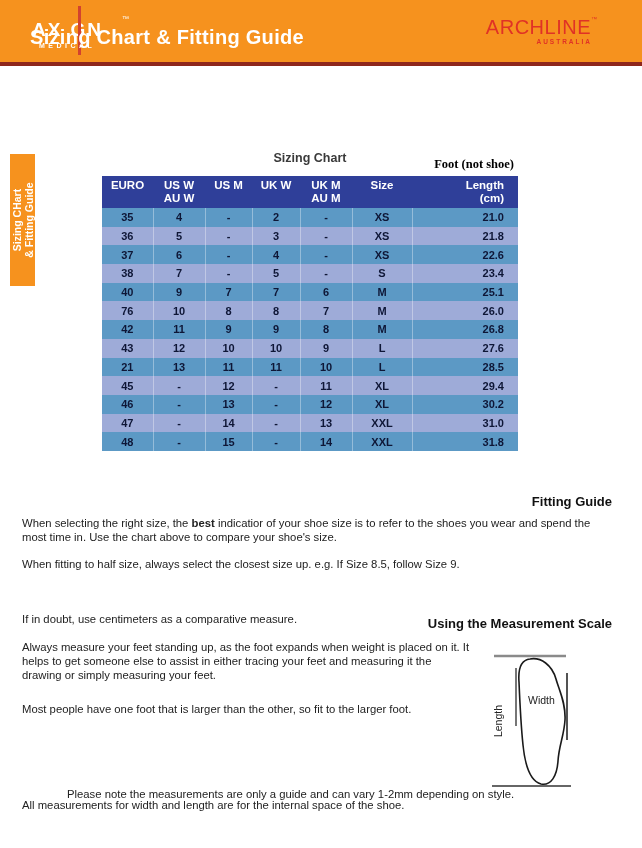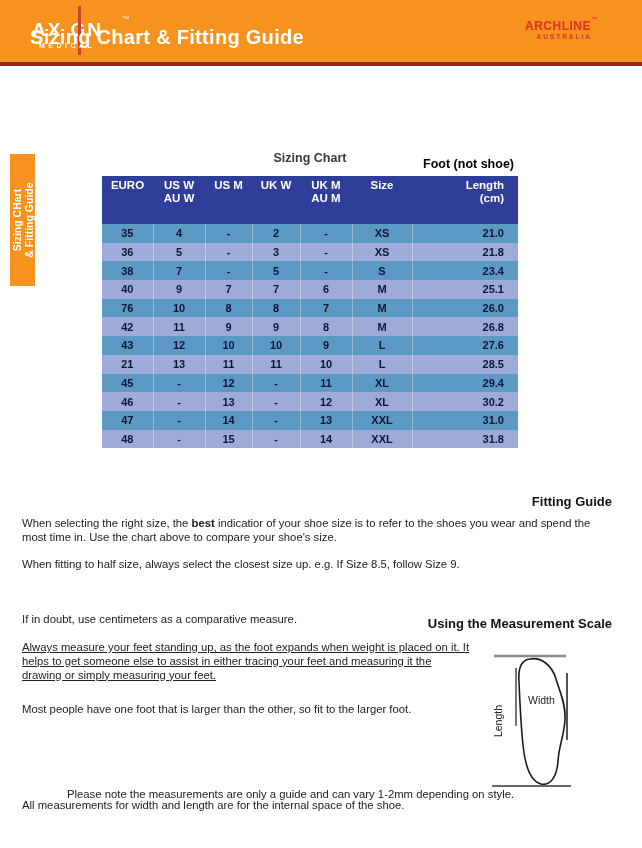--- a/index.html
+++ b/index.html
@@ -21,62 +21,62 @@
                 font-size:19px; font-weight:bold; color:#ffffff; letter-spacing:2px; }
   .axign-bar  { position:absolute; top:6px; left:48px; width:3px; height:49px; background:#D2422F; }
   .axign-tm   { position:absolute; top:15px; left:92px; font-size:7px; color:#ffffff; }
   .axign-medical { position:absolute; top:42px; left:9px; font-size:7px; font-weight:bold;
                    letter-spacing:3.5px; color:#ffffff; }
 
   .page-title { position:absolute; left:0; right:0; top:26px; text-align:left;
                 font-size:20px; font-weight:bold; color:#ffffff; letter-spacing:0.3px;margin-left:30px; }
 
   .arch-logo { position:absolute; right:45px; top:16px; text-align:right; }
-  .arch-name { font-size:12px; font-weight:bold; color:#E03226; letter-spacing:0.5px; }
+  .arch-name { font-size:20px; font-weight:normal; color:#E03226; letter-spacing:0.5px; }
   .arch-tm   { font-size:6px; vertical-align:top; color:#E03226; }
   .arch-sub  { font-size:6.5px; font-weight:bold; letter-spacing:2px; color:#E03226;
                margin-top:-1px; padding-right:5px; }
 
   
   .side-tab { position:absolute; left:10px; top:154px; width:25px; height:132px; background:#F6921E; }
   .side-tab-inner { position:absolute; left:50%; top:50%; width:132px; height:25px;
                     transform:translate(-50%,-50%) rotate(-90deg);
                     text-align:center; color:#ffffff; font-weight:bold;
                     font-size:10.5px; line-height:12px; white-space:nowrap; }
 
   
   .chart-title { position:absolute; left:102px; top:151px; width:416px; text-align:center;
                  font-size:12.5px; font-weight:bold; color:#3a3a3a; }
   .foot-note   { position:absolute; right:128px; top:157px;
-                 font-size:12.5px; font-weight:bold; color:#000000; }
+                 font-size:12.5px; font-weight:bold; color:#000000;font-family:Liberation Serif, serif; }
 
   table.sizing { position:absolute; left:102px; top:176px; width:416px;
                  border-collapse:collapse; table-layout:fixed; }
   table.sizing th { background:#2F3F99; color:#ffffff; font-size:11.5px; line-height:13px;
-                    font-weight:bold; vertical-align:top; padding-top:3px; height:48px;
+                    font-weight:bold; vertical-align:top; padding-top:3px; height:32px;
                     text-align:center; }
   table.sizing th.last, table.sizing td.last,
   table.sizing th:last-child, table.sizing td:last-child
                   { text-align:right; padding-right:14px; }
   table.sizing td { height:18.7px; text-align:center; font-size:11px; font-weight:bold;
                     color:#0e1636; padding:0; }
   table.sizing tbody td + td { border-left:1px solid rgba(255,255,255,0.35); }
   table.sizing tbody tr:nth-child(odd)  td { background:#5C99C5; }
   table.sizing tbody tr:nth-child(even) td { background:#9EABD8; }
 
   
   .sec-heading { position:absolute; left:0; width:612px; text-align:right;
                  font-size:13px; font-weight:bold; color:#111111; }
   .h-fitting { top:494px; }
   .h-measure { top:616px; }
   .para { position:absolute; left:22px; font-size:11.3px; line-height:13.8px; color:#222222; }
   .p1 { top:517px; width:588px; }
   .p2 { top:558px; width:588px; }
   .p3 { top:613px; width:588px; }
-  .p4 { top:641px; width:448px;text-decoration:underline; }
+  .p4 { top:641px; width:448px; }
   .p5 { top:703px; width:500px; }
   .p6 { top:763px; width:520px;margin-top:36px; }
   .p7 { top:788px; width:452px;margin-left:45px; }
 
   
   .foot-diagram { position:absolute; left:486px; top:648px; width:92px; height:145px; }
   .diag-label { font-family:"Liberation Sans", sans-serif; font-size:10.5px; fill:#222222; }
 </style>
 </head>
 <body>
@@ -162,20 +162,29 @@
       <tr>
         <td>36</td>
         <td>5</td>
         <td>-</td>
         <td>3</td>
         <td>-</td>
         <td>XS</td>
         <td>21.8</td>
       </tr>
       <tr>
+        <td>37</td>
+        <td>6</td>
+        <td>-</td>
+        <td>4</td>
+        <td>-</td>
+        <td>XS</td>
+        <td>22.6</td>
+      </tr>
+      <tr>
         <td>38</td>
         <td>7</td>
         <td>-</td>
         <td>5</td>
         <td>-</td>
         <td>S</td>
         <td>23.4</td>
       </tr>
       <tr>
         <td>40</td>

